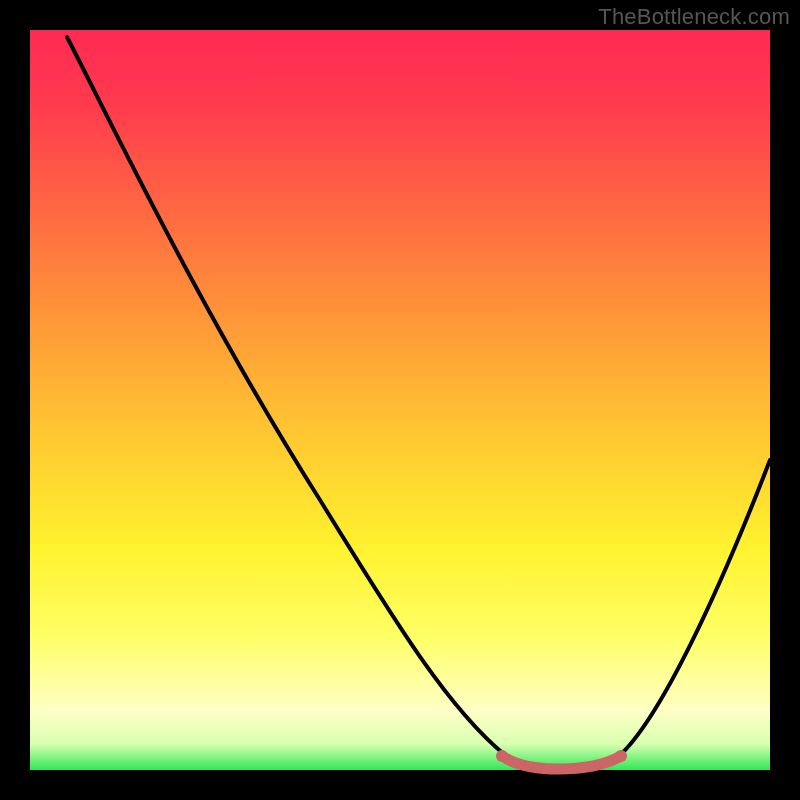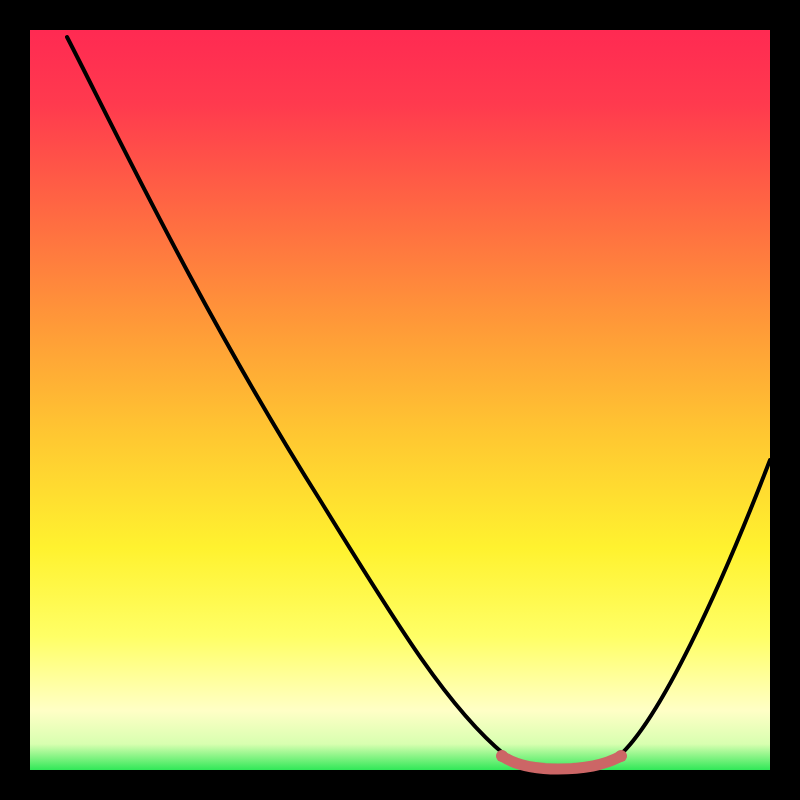--- a/index.html
+++ b/index.html
@@ -67,14 +67,15 @@
          C 660 720, 720 590, 770 460" fill="none" stroke="#000" stroke-width="4" stroke-linecap="round"></path>
 
     <path d="M 502 756
          C 515 765, 535 769, 558 769
          C 585 769, 605 765, 621 756" fill="none" stroke="#cc6666" stroke-width="11" stroke-linecap="round"></path>
 
     <circle cx="502" cy="756" r="6" fill="#cc6666"></circle>
     <circle cx="621" cy="756" r="6" fill="#cc6666"></circle>
   </svg>
 
+  <div class="watermark">TheBottleneck.com</div>
 
 </div>
 
 </body></html>

